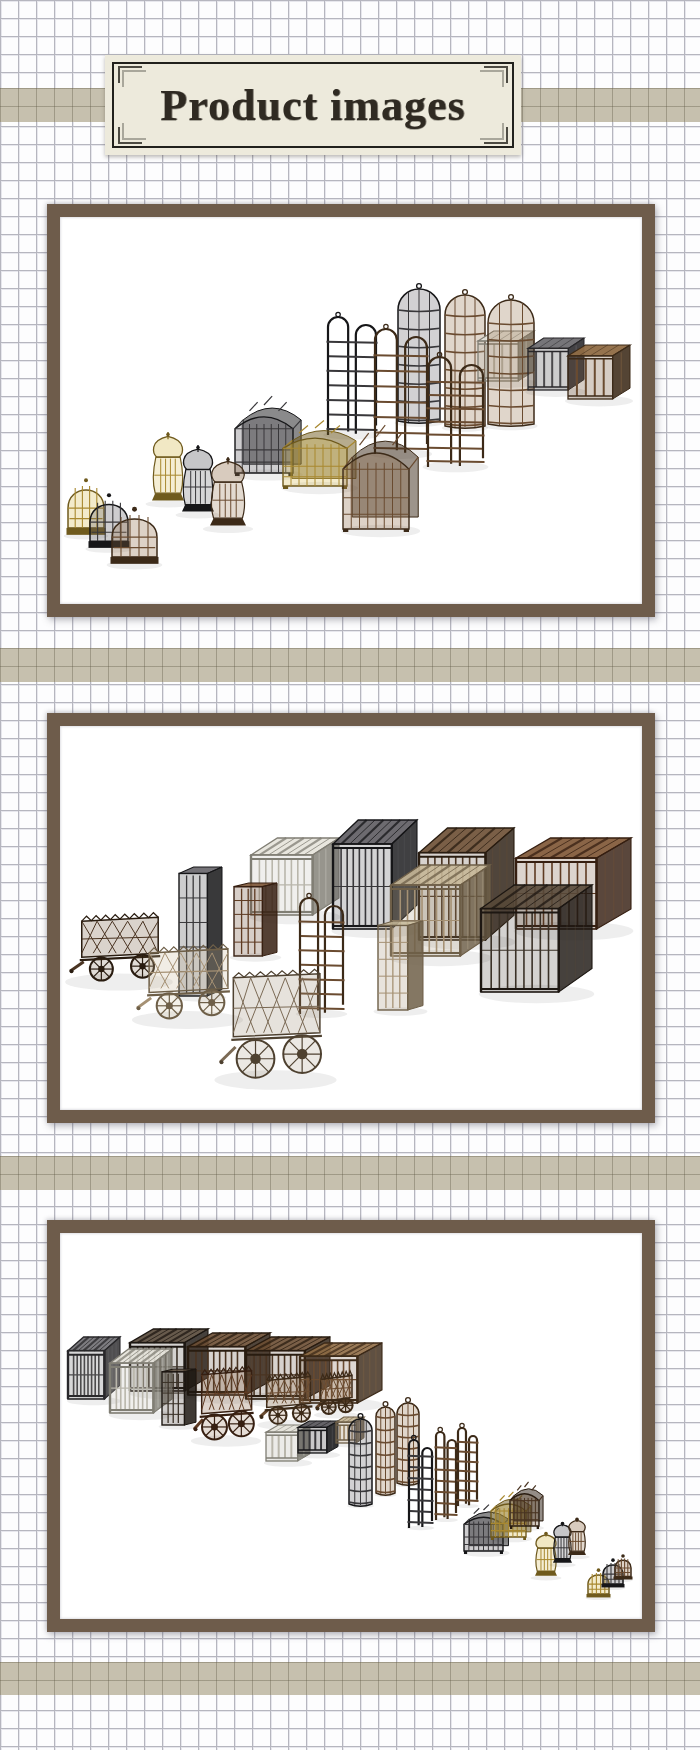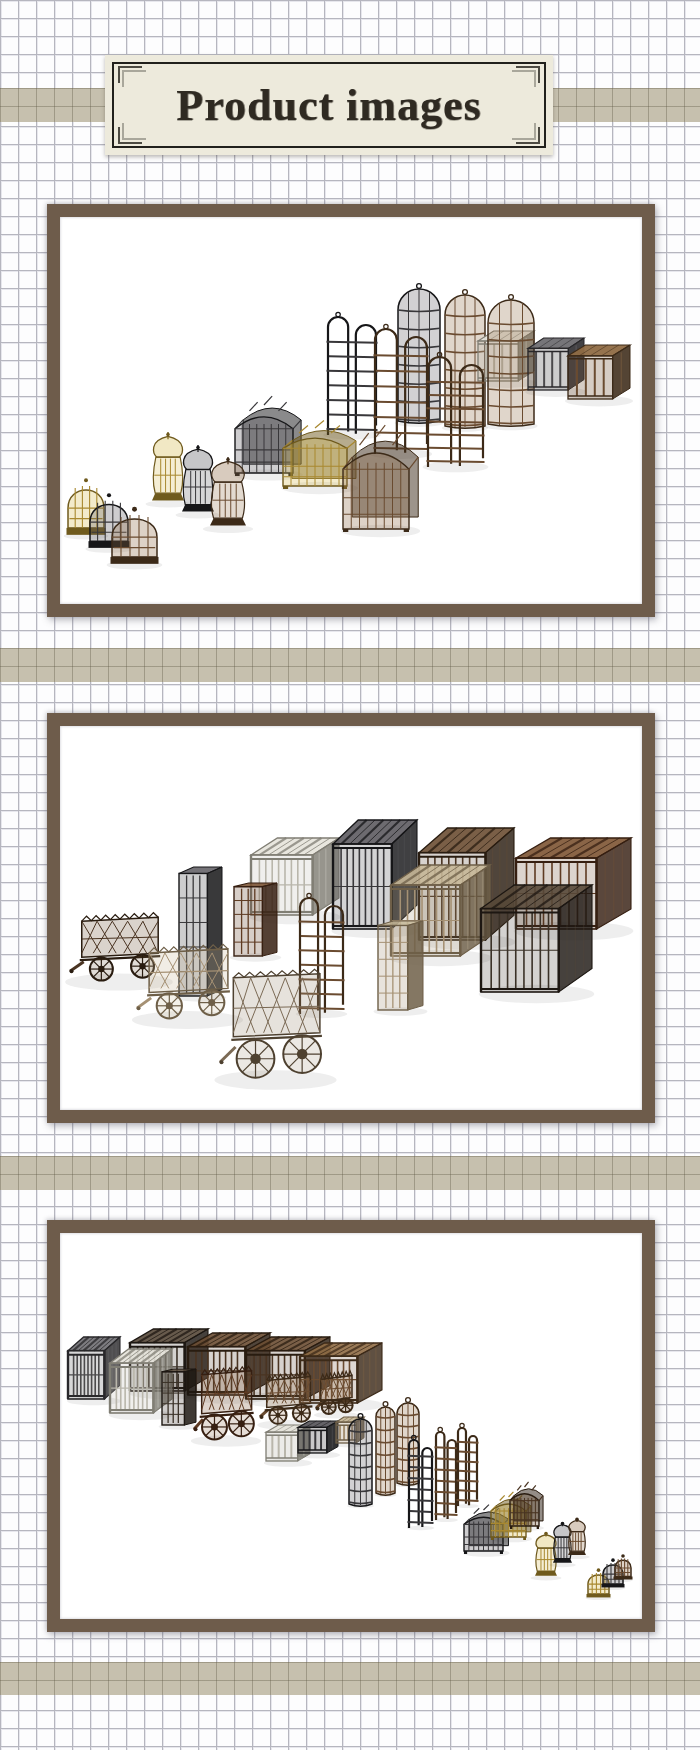--- a/index.html
+++ b/index.html
@@ -26,21 +26,21 @@
   }
   .band{
     position:absolute;left:0;width:700px;height:34px;
     background-color:var(--band-color);
     background-image:
       linear-gradient(to right, rgba(95,90,70,0.38) 1px, transparent 1px),
       linear-gradient(to bottom, rgba(95,90,70,0.38) 1px, transparent 1px);
     background-size:18px 18px;
   }
   .header-box{
-    position:absolute;left:105px;top:55px;width:448px;height:100px;
+    position:absolute;left:105px;top:55px;width:416px;height:100px;
     background:var(--header-bg);
     box-shadow:0 2px 4px rgba(60,55,45,0.35);
     z-index:5;
   }
   .header-border{position:absolute;inset:7px;border:2px solid var(--header-border);}
   .corner{position:absolute;width:24px;height:17px;z-index:6;}
   .corner::before{content:"";position:absolute;inset:0;border-top:2px solid #4c4a42;border-left:2px solid #4c4a42;}
   .corner::after{content:"";position:absolute;inset:0;transform:translate(4px,4px);border-top:2px solid #a9a79b;border-left:2px solid #a9a79b;}
   .c-tl{top:11px;left:13px;}
   .c-tr{top:11px;right:13px;transform:scaleX(-1);}

